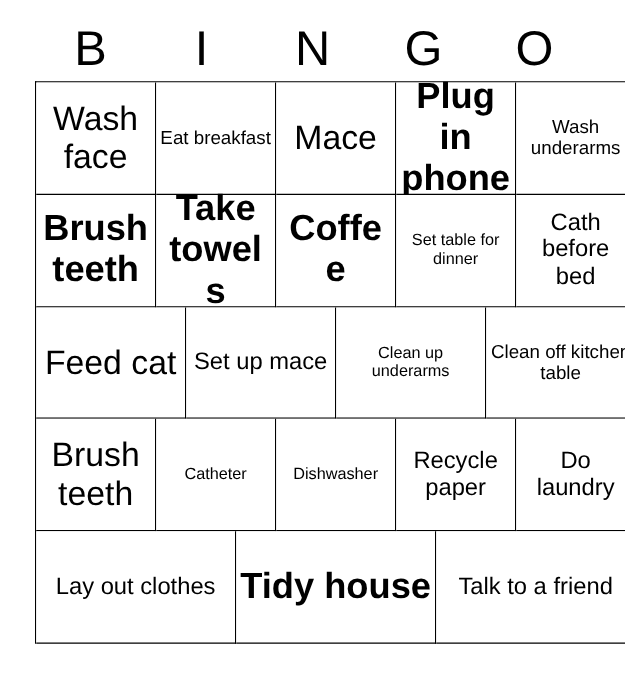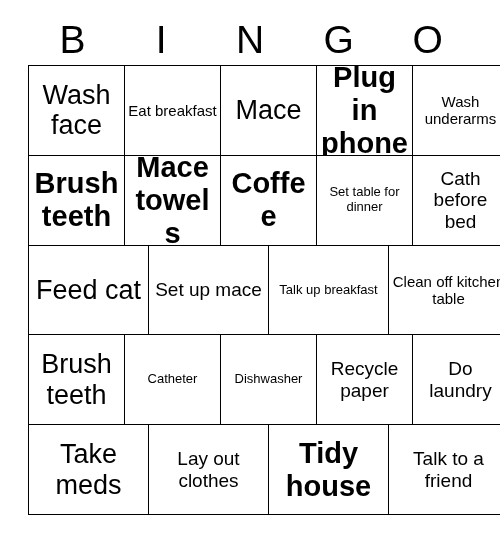--- a/index.html
+++ b/index.html
@@ -117,42 +117,42 @@
       <div class="bingo-cell">
           <span class="cell-text size-xs">Wash underarms</span>
         </div>
     </div>
 
     <div class="bingo-row">
       <div class="bingo-cell">
           <span class="cell-text size-lg">Brush teeth</span>
         </div>
       <div class="bingo-cell">
-          <span class="cell-text size-lg">Mace towels</span>
+          <span class="cell-text size-lg">Take towels</span>
         </div>
       <div class="bingo-cell">
           <span class="cell-text size-lg">Coffee</span>
         </div>
       <div class="bingo-cell">
           <span class="cell-text size-sm">Set table for dinner</span>
         </div>
       <div class="bingo-cell">
           <span class="cell-text size-md">Cath before bed</span>
         </div>
     </div>
 
     <div class="bingo-row">
       <div class="bingo-cell">
           <span class="cell-text size-xl">Feed cat</span>
         </div>
       <div class="bingo-cell">
           <span class="cell-text size-md">Set up mace</span>
         </div>
       <div class="bingo-cell">
-          <span class="cell-text size-sm">Talk up breakfast</span>
+          <span class="cell-text size-sm">Clean up underarms</span>
         </div>
       <div class="bingo-cell">
           <span class="cell-text size-xs">Clean off kitchen table</span>
         </div>
     </div>
 
     <div class="bingo-row">
       <div class="bingo-cell">
           <span class="cell-text size-xl">Brush teeth</span>
         </div>
@@ -165,23 +165,20 @@
       <div class="bingo-cell">
           <span class="cell-text size-md">Recycle paper</span>
         </div>
       <div class="bingo-cell">
           <span class="cell-text size-md">Do laundry</span>
         </div>
     </div>
 
     <div class="bingo-row">
       <div class="bingo-cell">
-          <span class="cell-text size-xl">Take meds</span>
-        </div>
-      <div class="bingo-cell">
           <span class="cell-text size-md">Lay out clothes</span>
         </div>
       <div class="bingo-cell">
           <span class="cell-text size-lg">Tidy house</span>
         </div>
       <div class="bingo-cell">
           <span class="cell-text size-md">Talk to a friend</span>
         </div>
     </div>
 

